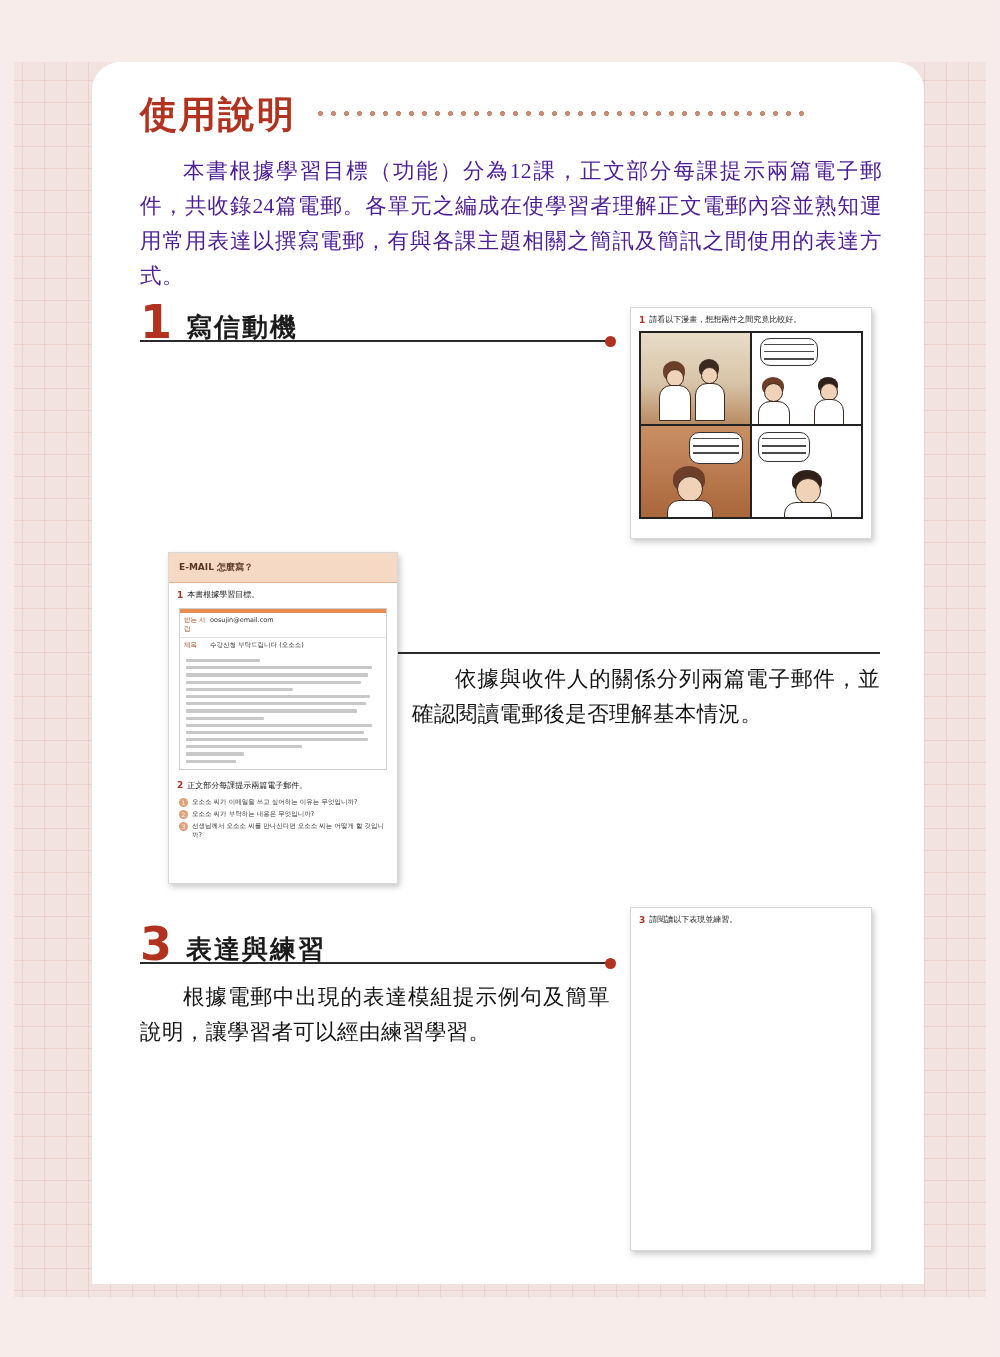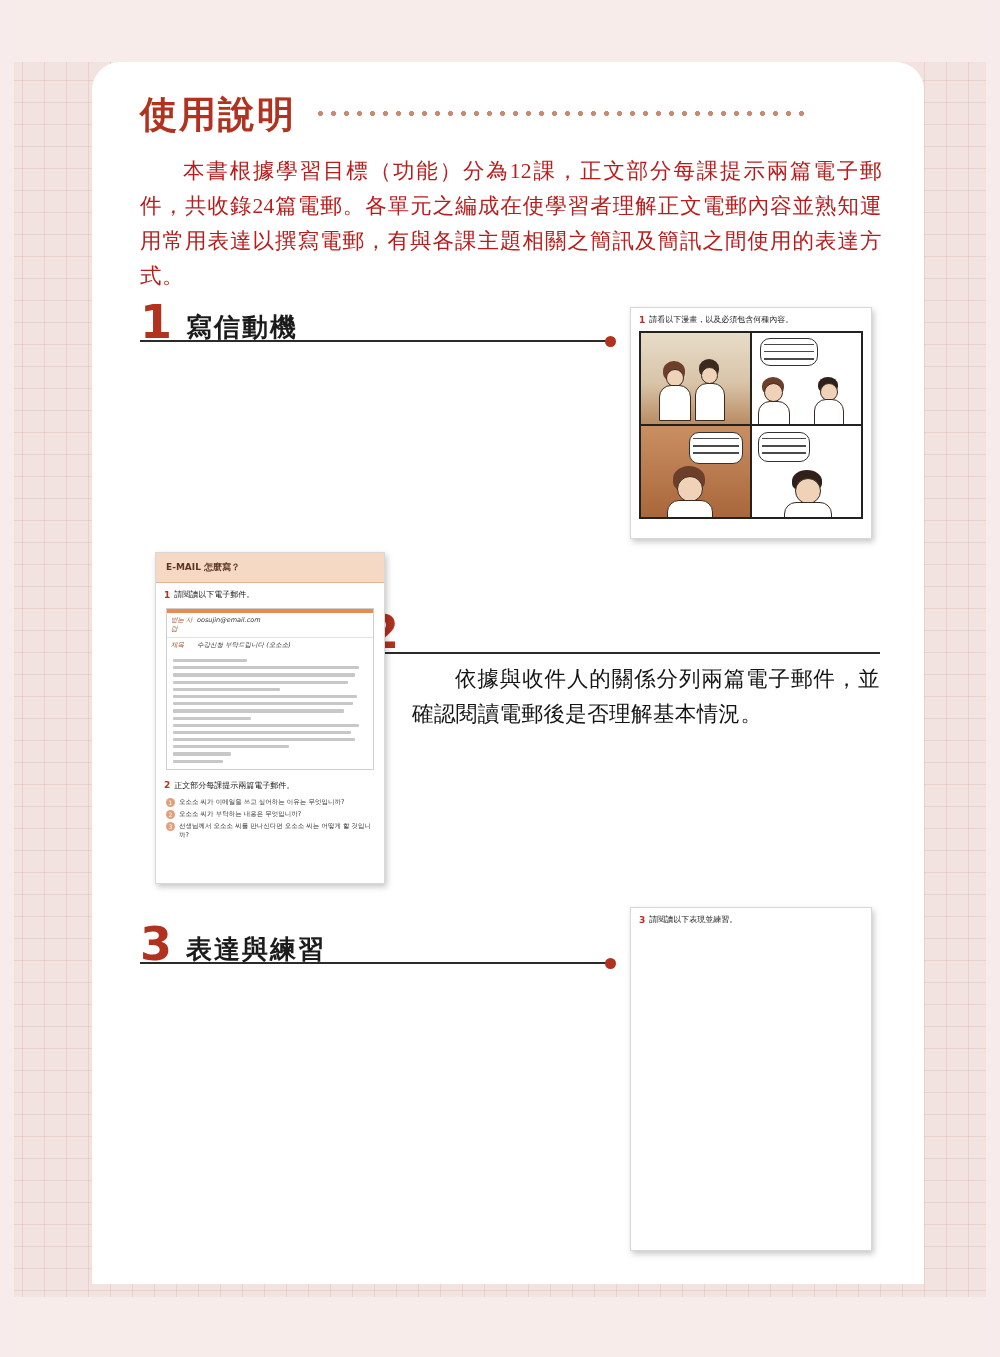--- a/index.html
+++ b/index.html
@@ -94,21 +94,21 @@
     margin-bottom: 4px;
   }
   
   .intro {
     position: absolute;
     left: 48px;
     top: 92px;
     width: 742px;
     font-size: 21.5px;
     line-height: 35px;
-    color: #b91c1c;
+    color: #4c1d95;
     text-align: justify;
     text-indent: 2em;
     letter-spacing: 0.4px;
   }
   
   .sec-head {
     position: absolute;
     display: flex;
     align-items: flex-end;
   }
@@ -227,21 +227,20 @@
     padding: 8px 10px;
     font-family: "DejaVu Sans", sans-serif;
     font-size: 9px;
     font-weight: bold;
     color: #5a3626;
   }
   .mail-box {
     border: 1px solid #cfcfcf;
     margin: 4px 10px;
     background: #fff;
-    font-style: italic;
   }
   .mail-box-top {
     background: #e98c52;
     height: 4px;
   }
   .mail-row {
     display: flex;
     font-size: 6.5px;
     font-family: "DejaVu Sans", sans-serif;
     border-bottom: 1px solid #e2e2e2;
@@ -354,21 +353,21 @@
     <span class="sec-num">1</span>
     <span class="sec-title">寫信動機</span>
   </div>
   <div class="rule" style="left:48px; top:278px; width:470px;">
     <span class="rule-dot" style="right:-6px;"></span>
   </div>
 
   <div class="figure" style="left:538px; top:245px; width:240px; height:230px;">
     <div class="fig-caption-row">
       <span class="fig-num">1</span>
-      <span>請看以下漫畫，以及必須包含何種內容。</span>
+      <span>請看以下漫畫，想想兩件之間究竟比較好。</span>
     </div>
     <div class="comic-grid">
       <div class="comic-cell c1">
         <div class="hair" style="left:22px; top:28px; width:22px; height:20px;"></div>
         <div class="blob" style="left:25px; top:36px; width:16px; height:16px;"></div>
         <div class="body-sh" style="left:18px; top:52px; width:30px; height:34px;"></div>
         <div class="hair" style="left:58px; top:26px; width:20px; height:18px; background:#3a2a20;"></div>
         <div class="blob" style="left:60px; top:34px; width:15px; height:15px;"></div>
         <div class="body-sh" style="left:54px; top:50px; width:28px; height:36px;"></div>
       </div>
@@ -409,25 +408,25 @@
   </div>
 
   <div class="sec-head" style="left:275px; top:548px;">
     <span class="sec-num">2</span>
   </div>
   <div class="rule" style="left:258px; top:590px; width:530px;">
     <span class="rule-dot" style="left:-6px;"></span>
   </div>
   <div class="sec-body" style="left:320px; top:600px; width:468px;">依據與收件人的關係分列兩篇電子郵件，並確認閱讀電郵後是否理解基本情況。</div>
 
-  <div class="figure" style="left:63px; top:490px; width:228px; height:330px;">
+  <div class="figure" style="left:76px; top:490px; width:228px; height:330px;">
     <div class="email-header-bar">E-MAIL 怎麼寫？</div>
     <div class="fig-caption-row">
       <span class="fig-num">1</span>
-      <span>請閱讀以下電子郵件。</span>
+      <span>本書根據學習目標。</span>
     </div>
     <div class="mail-box">
       <div class="mail-box-top"></div>
       <div class="mail-row">
         <span class="k">받는 사람</span>
         <span>oosujin@email.com</span>
       </div>
       <div class="mail-row" style="border-bottom:none;">
         <span class="k">제목</span>
         <span>수강신청 부탁드립니다 (오소소)</span>
@@ -468,20 +467,21 @@
     </div>
   </div>
 
   <div class="sec-head" style="left:48px; top:860px;">
     <span class="sec-num">3</span>
     <span class="sec-title">表達與練習</span>
   </div>
   <div class="rule" style="left:48px; top:900px; width:470px;">
     <span class="rule-dot" style="right:-6px;"></span>
   </div>
+  <div class="sec-body" style="left:48px; top:918px; width:470px;">根據電郵中出現的表達模組提示例句及簡單說明，讓學習者可以經由練習學習。</div>
 
   <div class="figure" style="left:538px; top:845px; width:240px; height:342px;">
     <div class="fig-caption-row">
       <span class="fig-num">3</span>
       <span>請閱讀以下表現並練習。</span>
     </div>
 
 
   </div>
 

